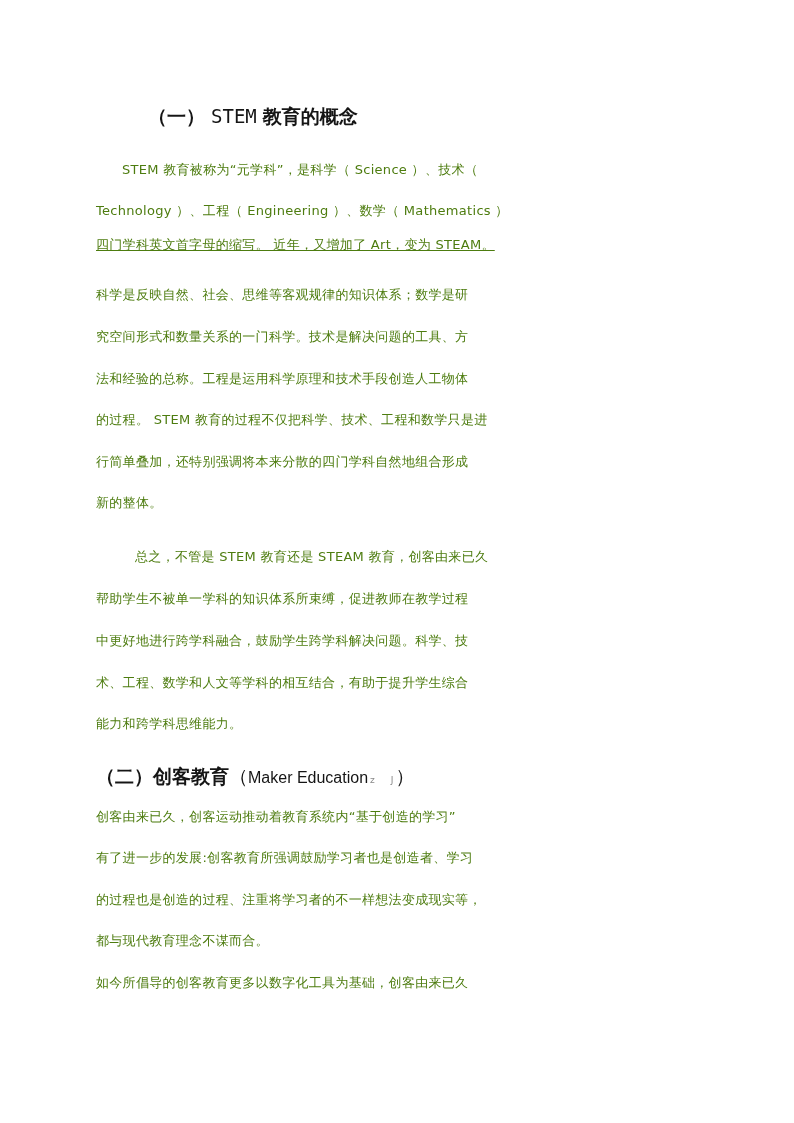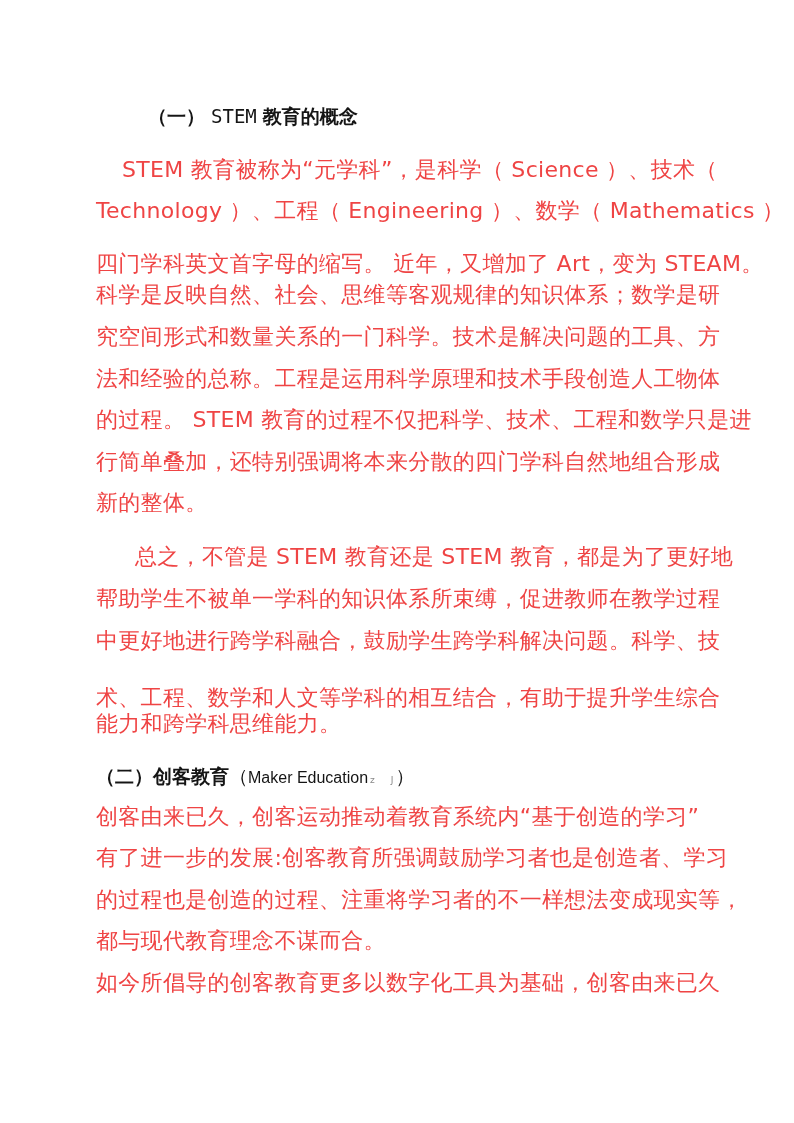--- a/index.html
+++ b/index.html
@@ -19,24 +19,24 @@
       position: absolute;
       left: 0; top: 0;
       width: 638px;
       height: 1123px;
       background: #ffffff;
     }
     .line {
       position: absolute;
       left: 96px;
       white-space: nowrap;
-      font-size: 22px;
+      font-size: 13px;
       line-height: 24px;
       letter-spacing: 0.3px;
-      color: #ef4444;
+      color: #4d7c0f;
     }
     .heading1 {
       position: absolute;
       left: 148px;
       top: 104px;
       white-space: nowrap;
       font-size: 19px;
       line-height: 24px;
       font-weight: bold;
       color: #151515;
@@ -64,32 +64,32 @@
 <body>
 
 <div class="page">
 
   <div class="heading1">
     <span>（一）</span><span class="latin">STEM</span><span>教育的概念</span>
   </div>
 
   <div class="line" style="left:122px; top:158px;">STEM 教育被称为“元学科”，是科学（  Science  ）、技术（</div>
   <div class="line" style="top:199px;">Technology  ）、工程（  Engineering  ）、数学（  Mathematics  ）</div>
-  <div class="line" style="top:252px;">四门学科英文首字母的缩写。   近年，又增加了 Art，变为 STEAM。</div>
+  <div class="line" style="top:233px;text-decoration:underline;">四门学科英文首字母的缩写。   近年，又增加了 Art，变为 STEAM。</div>
   <div class="line" style="top:283px;"> 科学是反映自然、社会、思维等客观规律的知识体系；数学是研</div>
   <div class="line" style="top:325px;">究空间形式和数量关系的一门科学。技术是解决问题的工具、方</div>
   <div class="line" style="top:367px;">法和经验的总称。工程是运用科学原理和技术手段创造人工物体</div>
   <div class="line" style="top:408px;">的过程。 STEM 教育的过程不仅把科学、技术、工程和数学只是进</div>
   <div class="line" style="top:450px;">行简单叠加，还特别强调将本来分散的四门学科自然地组合形成</div>
   <div class="line" style="top:491px;">新的整体。</div>
 
-  <div class="line" style="left:135px; top:545px;">总之，不管是 STEM 教育还是 STEM 教育，都是为了更好地</div>
+  <div class="line" style="left:135px; top:545px;">总之，不管是 STEM 教育还是 STEAM 教育，创客由来已久</div>
   <div class="line" style="top:587px;">帮助学生不被单一学科的知识体系所束缚，促进教师在教学过程</div>
   <div class="line" style="top:629px;">中更好地进行跨学科融合，鼓励学生跨学科解决问题。科学、技</div>
-  <div class="line" style="top:686px;">术、工程、数学和人文等学科的相互结合，有助于提升学生综合</div>
+  <div class="line" style="top:671px;">术、工程、数学和人文等学科的相互结合，有助于提升学生综合</div>
   <div class="line" style="top:712px;">能力和跨学科思维能力。</div>
 
   <div class="heading2">
     <span class="zh">（二）创客教育</span><span>（</span><span class="latin">Maker Education</span><span class="tiny">z</span><span class="tiny" style="margin-left:14px;">J</span><span>）</span>
   </div>
 
   <div class="line" style="top:805px;">创客由来已久，创客运动推动着教育系统内“基于创造的学习”</div>
   <div class="line" style="top:846px;">有了进一步的发展:创客教育所强调鼓励学习者也是创造者、学习</div>
   <div class="line" style="top:929px;">都与现代教育理念不谋而合。</div>
   <div class="line" style="top:888px;">的过程也是创造的过程、注重将学习者的不一样想法变成现实等，</div>

